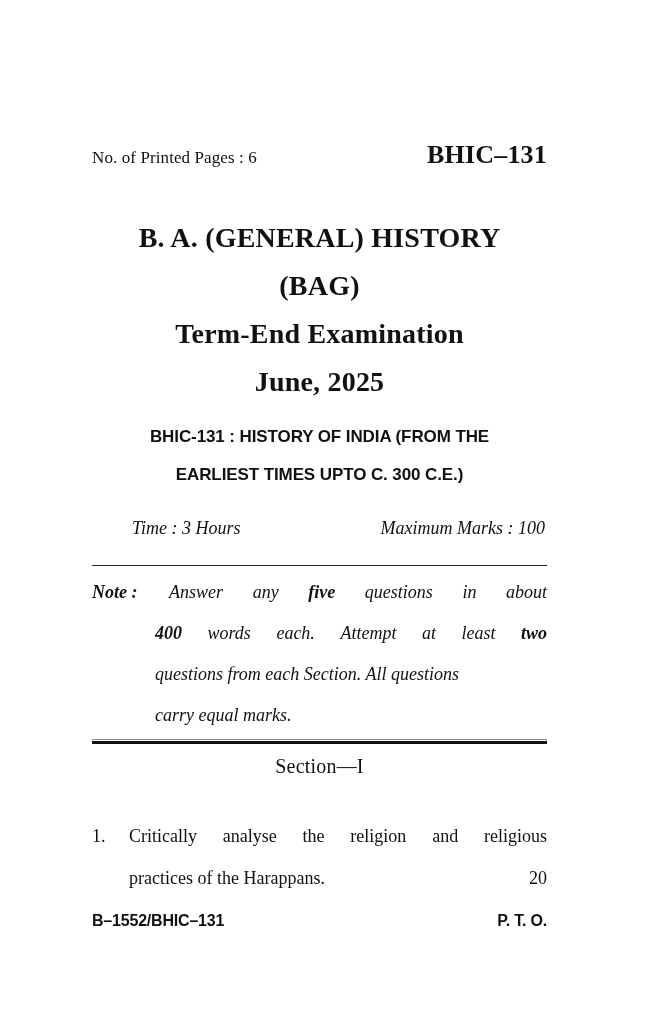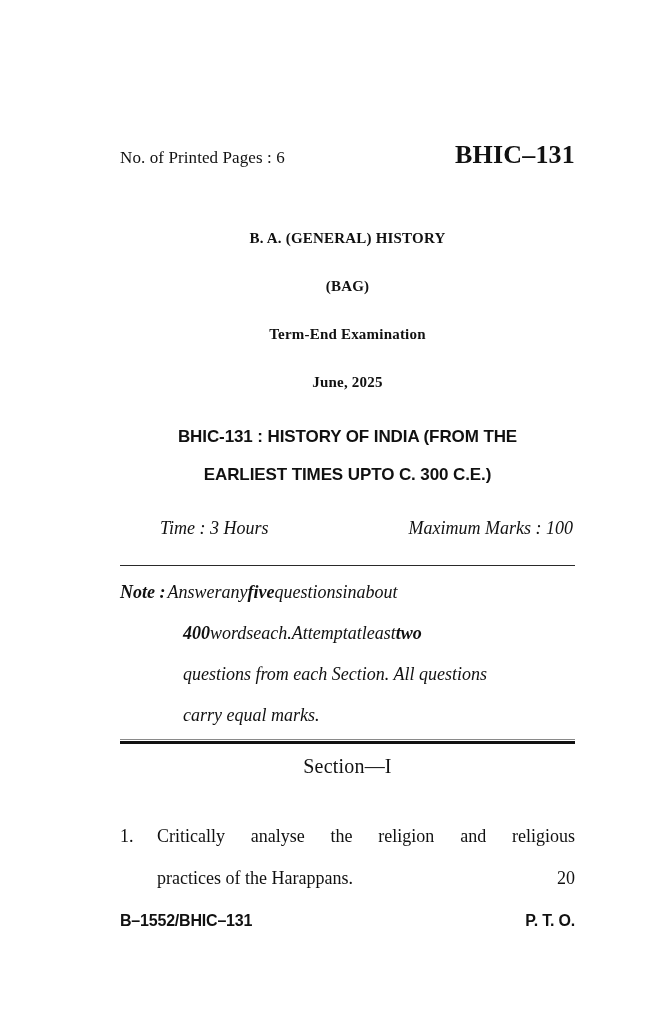--- a/index.html
+++ b/index.html
@@ -11,21 +11,21 @@
     width: 663px;
     height: 1024px;
     position: relative;
     font-family: "Liberation Serif", "DejaVu Serif", serif;
     color: #111111;
     overflow: hidden;
   }
 
   .page {
     position: absolute;
-    left: 120px;
+    left: 92px;
     top: 0;
     width: 455px;
     height: 1024px;
   }
 
   
   .header-row {
     position: absolute;
     top: 140px;
     left: 0;
@@ -53,21 +53,21 @@
   .title-block {
     position: absolute;
     top: 214px;
     left: 0;
     width: 455px;
     text-align: center;
   }
   .title-line {
     font-family: "Liberation Serif", "DejaVu Serif", serif;
     font-weight: 700;
-    font-size: 15px;
+    font-size: 28px;
     line-height: 48px;
     letter-spacing: 0.2px;
   }
 
   
   .course-block {
     position: absolute;
     top: 418px;
     left: 0;
     width: 455px;
@@ -139,20 +139,21 @@
     font-style: italic;
     font-size: 18px;
     line-height: 41px;
   }
   .note-line {
     display: block;
     white-space: nowrap;
   }
   .note-line.justify {
     display: flex;
+    justify-content: space-between;
     white-space: nowrap;
   }
   .note-indent { padding-left: 63px; }
   .note-label {
     font-weight: 700;
     font-style: italic;
     padding-right: 2px;
   }
   .em-b {
     font-weight: 700;

